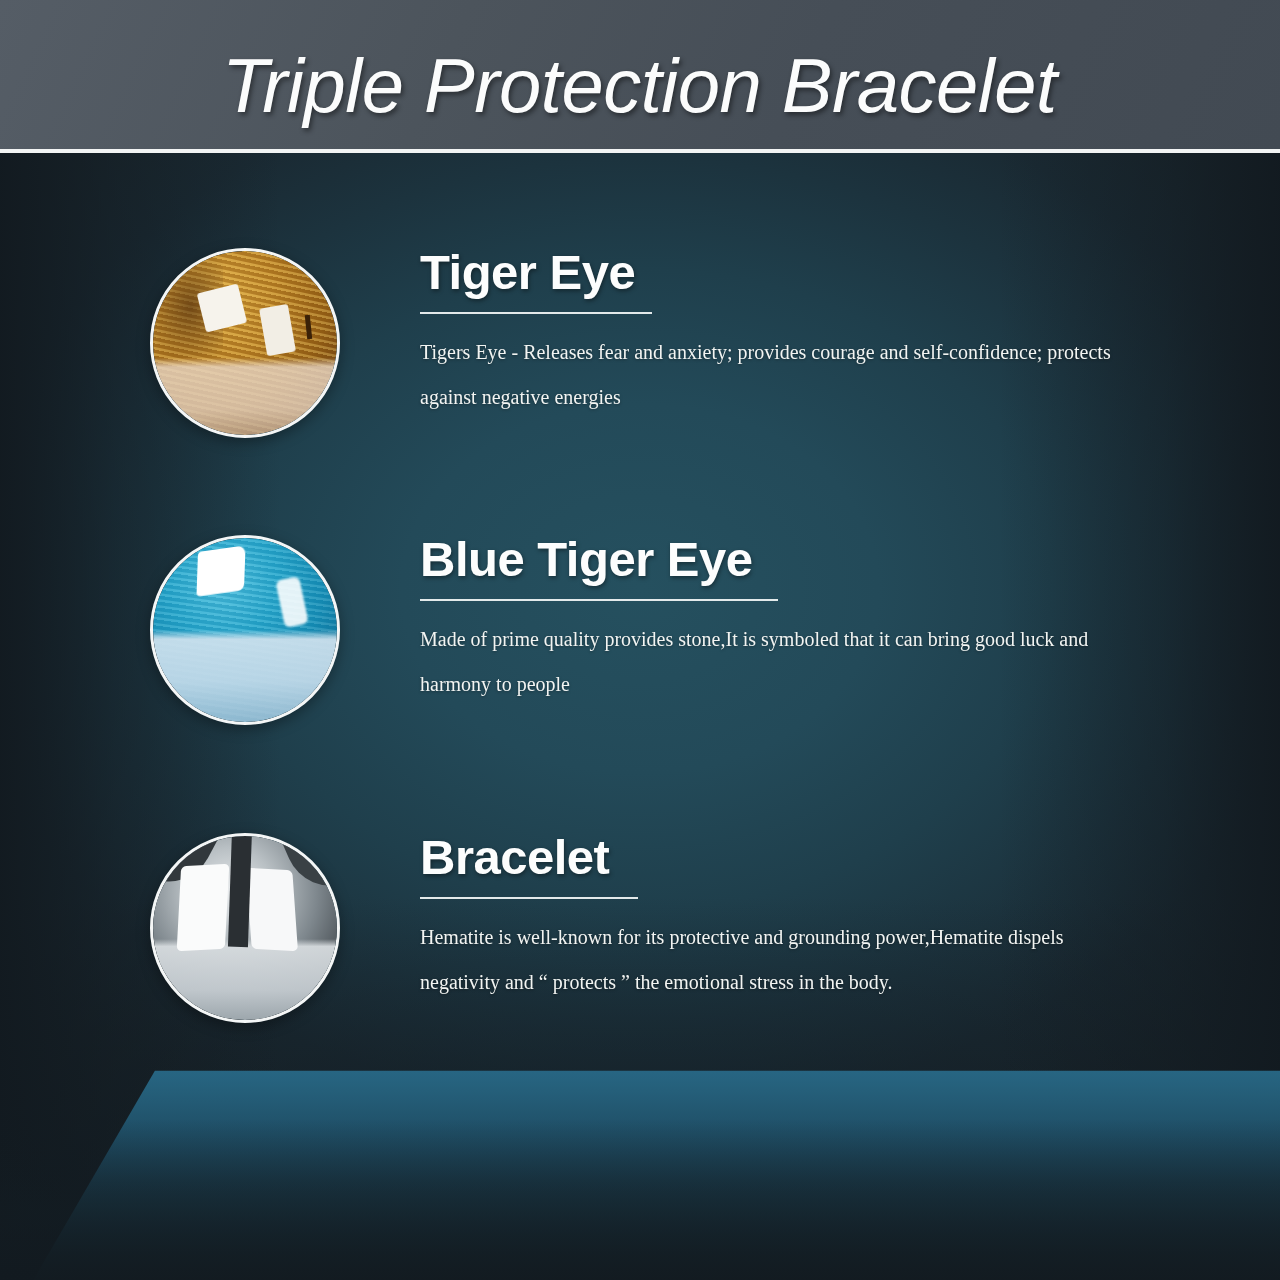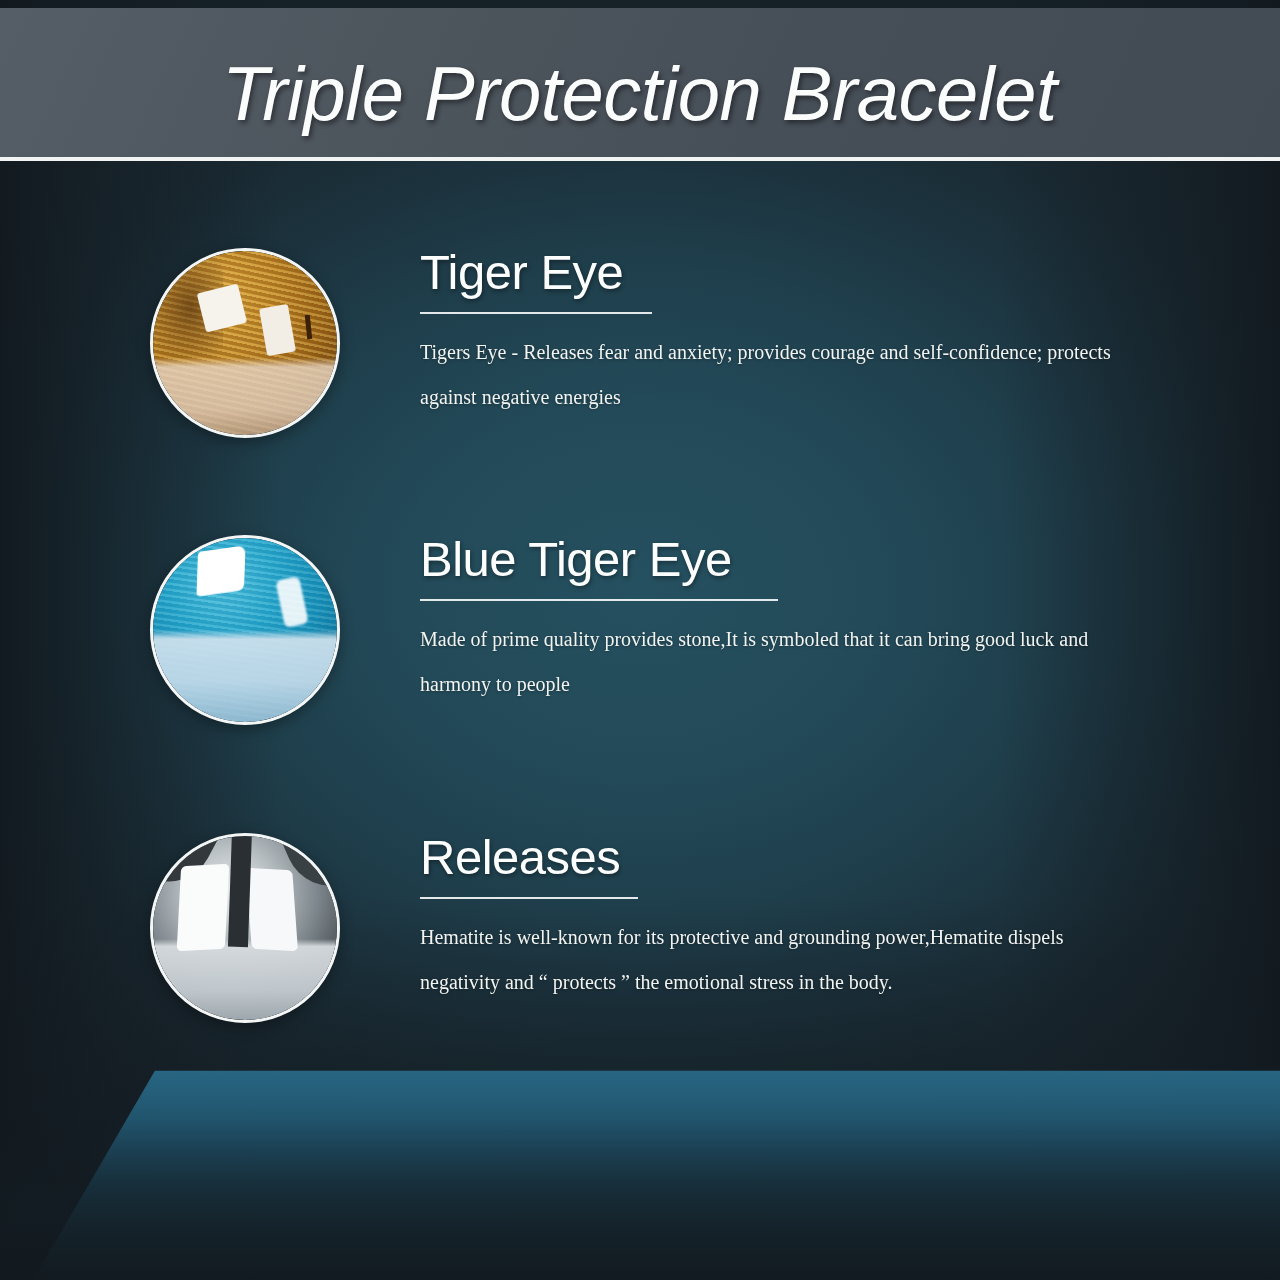--- a/index.html
+++ b/index.html
@@ -33,21 +33,21 @@
     position: absolute;
     inset: 0;
     background:
       linear-gradient(to right, rgba(18,26,32,.96) 0%, rgba(18,26,32,.45) 9%, rgba(18,26,32,0) 22%, rgba(18,26,32,0) 78%, rgba(18,26,32,.45) 91%, rgba(18,26,32,.96) 100%),
       linear-gradient(to bottom, rgba(18,26,32,.55) 0%, rgba(18,26,32,0) 12%, rgba(18,26,32,0) 70%, rgba(18,26,32,.72) 92%, rgba(18,26,32,.95) 100%);
   }
 
   
   .header {
     position: absolute;
-    left: 0; top: 8px;
+    left: 0; top: 0;
     width: 1280px;
     height: 153px;
     background: linear-gradient(115deg, #555d66 0%, #4c545c 35%, #464e57 62%, #424a53 100%);
     box-sizing: border-box;
   }
   .header::after {
     content: "";
     position: absolute;
     left: 0; bottom: 0;
     width: 100%;
@@ -222,21 +222,21 @@
     border-radius: 0 0 0 60%;
   }
 
   
   .text-col {
     margin-left: 80px;
     padding-top: 0;
   }
   .stone-title {
     font-size: 49px;
-    font-weight: 400;
+    font-weight: 700;
     color: #fcfdfd;
     letter-spacing: -0.5px;
     line-height: 1.02;
     white-space: nowrap;
     text-shadow: 1px 2px 4px rgba(0,0,0,.4);
   }
   .title-rule {
     height: 2px;
     background: #eef2f2;
     margin-top: 14px;
@@ -342,19 +342,19 @@
         <div class="bead-inner">
           <div class="dark-tl"></div>
           <div class="dark-tr"></div>
           <div class="wedge-l"></div>
           <div class="wedge-r"></div>
           <div class="dark-v"></div>
         </div>
       </div>
     </div>
     <div class="text-col">
-      <div class="stone-title">Releases</div>
+      <div class="stone-title">Bracelet</div>
       <div class="title-rule"></div>
       <div class="stone-desc">Hematite is well-known for its protective and grounding power,Hematite dispels negativity and “ protects ” the emotional stress in the body.</div>
     </div>
   </div>
 
 </div>
 
 </body></html>

